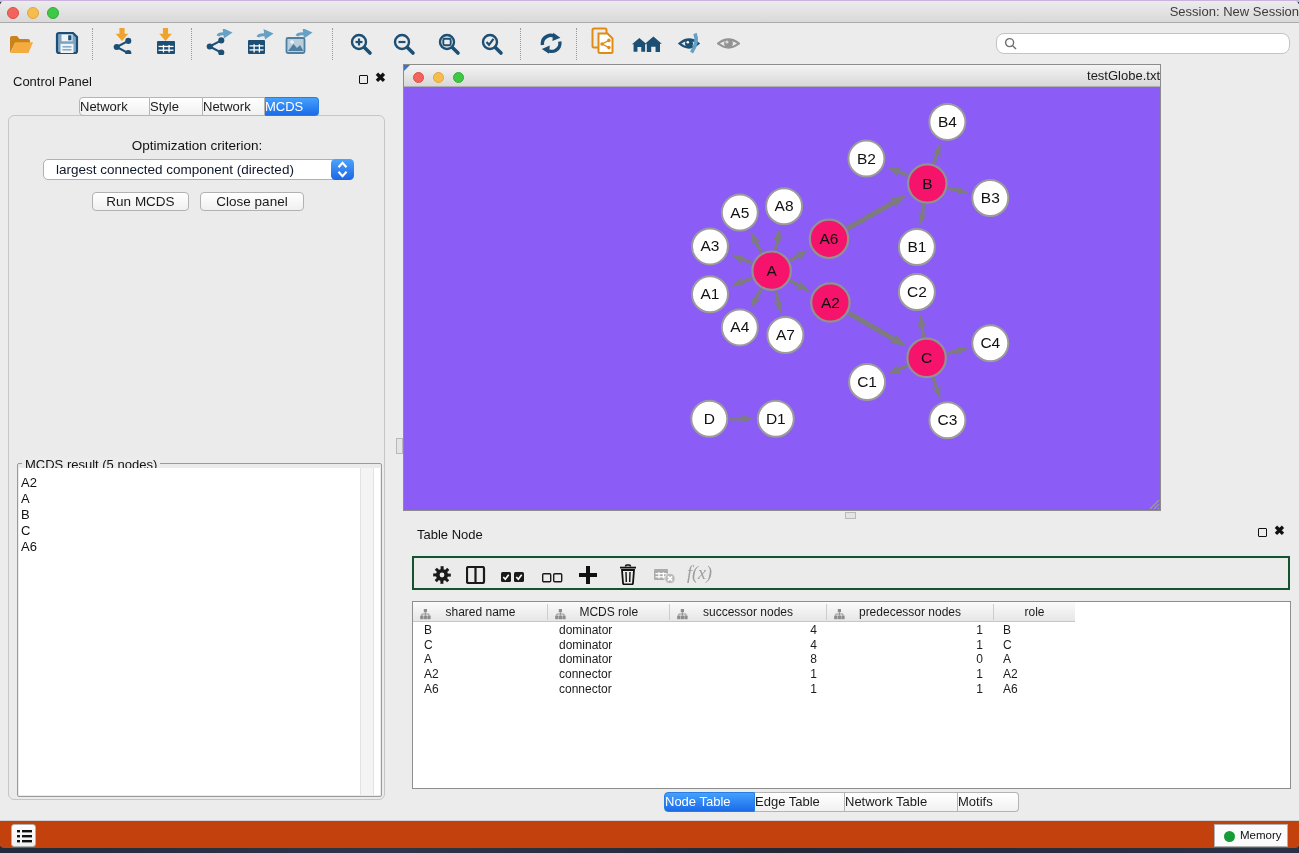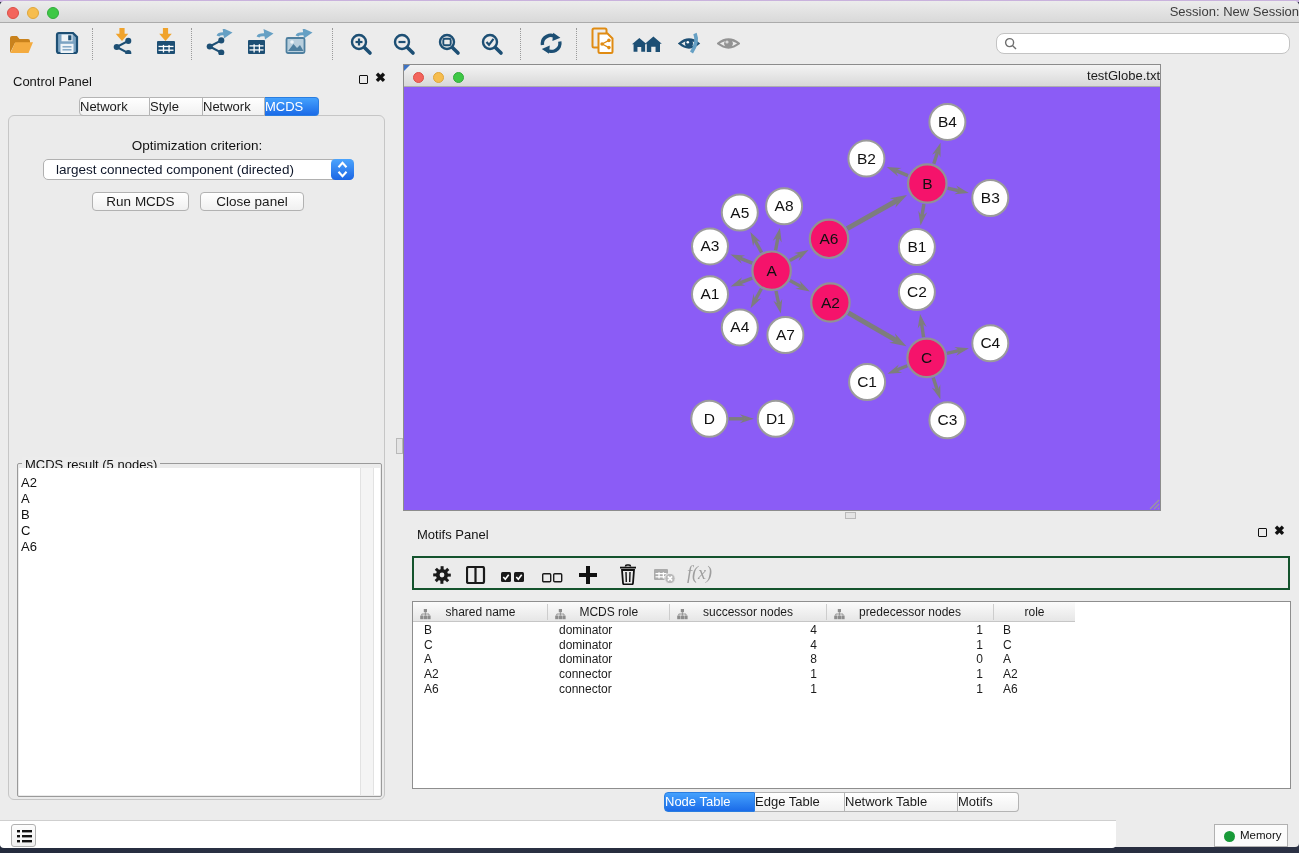--- a/index.html
+++ b/index.html
@@ -14,21 +14,21 @@
 .seg{position:absolute;display:flex;height:19px}
 .seg div{border:1px solid #b4b4b4;border-left:none;background:linear-gradient(#fff,#f1f1f1);font-size:13px;color:#1a1a1a;text-align:left;line-height:17px}
 .seg div:first-child{border-left:1px solid #b4b4b4;border-radius:4px 0 0 4px}
 .seg div:last-child{border-radius:0 4px 4px 0}
 .seg div.sel{background:linear-gradient(#44a1fd,#1b6be8);color:#fff;border-color:#2a7de0}
 .btn{position:absolute;height:19px;border:1px solid #b2b2b2;border-radius:4px;background:linear-gradient(#fff,#f0f0f0);font-size:13.5px;color:#1a1a1a;text-align:center}
 .netwin{position:absolute;left:403px;top:63px;width:758px;height:447px;border:1px solid #8c8c8c;background:#8b5cf6}
 .nwtb{position:absolute;left:0;top:0;width:100%;height:22px;background:linear-gradient(#f4f4f4,#d8d8d8);border-bottom:1px solid #aeaeae}
 .tp{position:absolute;left:403px;top:519px;width:896px;height:300px;background:#ececec}
 .cell{position:absolute;font-size:12px;color:#1c1c1c;white-space:nowrap}
-.statusbar{position:absolute;left:0;top:819px;width:1116px;height:28px;background:#ffffff;border-top:1px solid #cfcfcf;border-radius:0 0 4px 4px}
+.statusbar{position:absolute;left:0;top:819px;width:1299px;height:28px;background:#c2410c;border-top:1px solid #cfcfcf;border-radius:0 0 4px 4px}
 </style></head><body>
 <div class="ab" style="left:0;top:0;width:1299px;height:2px;background:#c9b2dd"></div>
 <div class="ab" style="left:0;top:846px;width:1299px;height:7px;background:linear-gradient(90deg,#232a3c,#2e3548 30%,#222838 60%,#2b3144)"></div>
 <div class="win">
     <div class="titlebar">
       <div class="tl" style="left:7px;top:6px;background:#f3645c;border:0.5px solid #db4f46"></div>
       <div class="tl" style="left:27px;top:6px;background:#f6bd4e;border:0.5px solid #e0a63a"></div>
       <div class="tl" style="left:47px;top:6px;background:#3ec845;border:0.5px solid #33ab3c"></div>
       <div class="wtitle">Session: New Session</div>
     </div>
@@ -276,21 +276,21 @@
         <circle cx="371.8" cy="331.8" r="18" fill="#fff" stroke="#9b9b9b" stroke-width="2"></circle>
         <text x="371.8" y="336.8" text-anchor="middle" font-size="15.5" fill="#111" font-family="Liberation Sans, sans-serif">D1</text>
       </svg>
       <svg width="12" height="12" viewBox="0 0 12 12" style="position:absolute;right:0;bottom:0">
         <path d="M11,2 L2,11 M11,6 L6,11 M11,10 L10,11" stroke="#9a9a9a" stroke-width="1.2"></path>
       </svg>
     </div>
     <div class="ab" style="left:396px;top:437px;width:7px;height:16px;background:#e4e4e4;border:1px solid #b9b9b9"></div>
     <div class="ab" style="left:845px;top:511px;width:11px;height:7px;background:#e4e4e4;border:1px solid #b9b9b9"></div>
     <div class="tp">
-      <div class="ab" style="left:14px;top:5px"><span class="ptitle">Motifs Panel</span></div>
+      <div class="ab" style="left:14px;top:5px"><span class="ptitle">Table Node</span></div>
       <div class="ab" style="left:855px;top:8px;width:9px;height:9px;border:1.6px solid #111;border-radius:1px"></div>
       <div class="ab" style="left:871px;top:3px;font-size:13px;font-weight:bold;color:#111">✖</div>
       <div class="ab" style="left:9px;top:36px;width:878px;height:34px;border:2px solid #14532d;background:#ebebeb">
         <div class="ab" style="left:19px;top:8px"><svg width="18" height="18" viewBox="0 0 18 18" style="">
             <rect x="7.6" y="0.2" width="3" height="4.5" fill="#1a1a1a" transform="rotate(0 9 9)"></rect>
             <rect x="7.6" y="0.2" width="3" height="4.5" fill="#1a1a1a" transform="rotate(45 9 9)"></rect>
             <rect x="7.6" y="0.2" width="3" height="4.5" fill="#1a1a1a" transform="rotate(90 9 9)"></rect>
             <rect x="7.6" y="0.2" width="3" height="4.5" fill="#1a1a1a" transform="rotate(135 9 9)"></rect>
             <rect x="7.6" y="0.2" width="3" height="4.5" fill="#1a1a1a" transform="rotate(180 9 9)"></rect>
             <rect x="7.6" y="0.2" width="3" height="4.5" fill="#1a1a1a" transform="rotate(225 9 9)"></rect>

